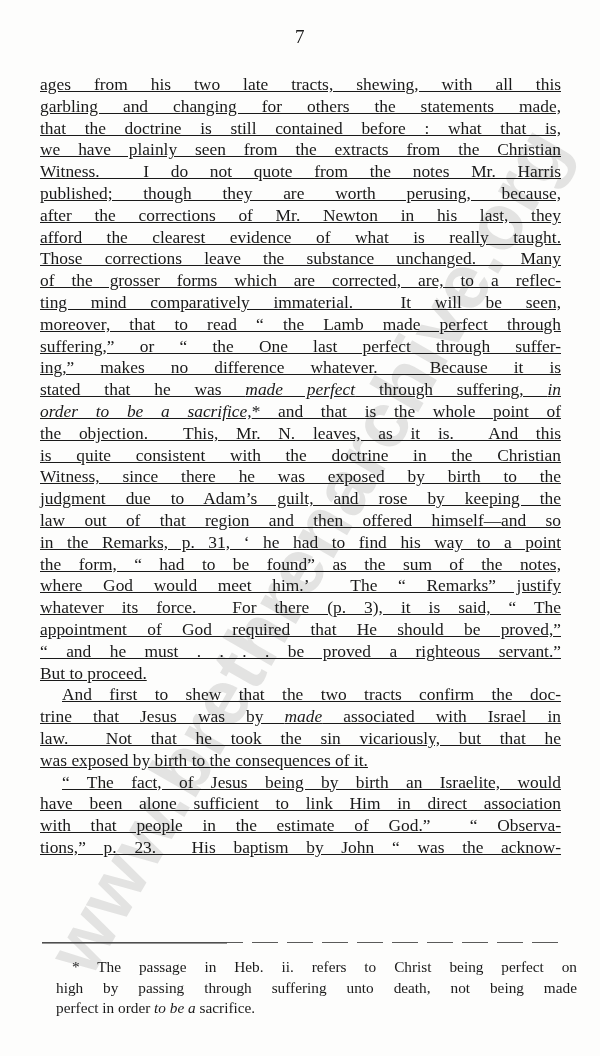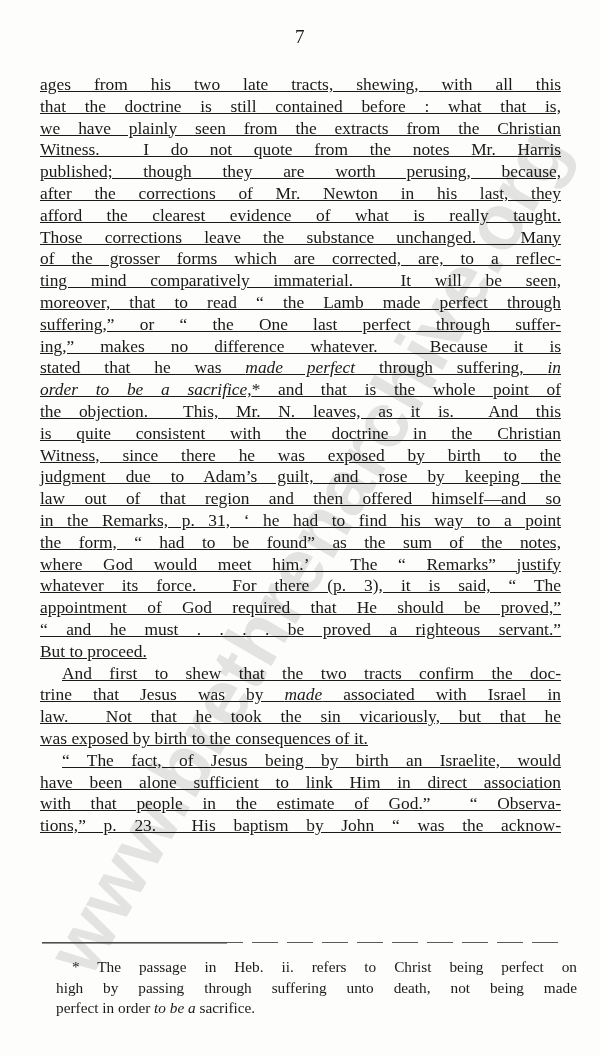--- a/index.html
+++ b/index.html
@@ -77,20 +77,21 @@
 </style>
 </head>
 <body>
 
 <div class="page">
   <div class="watermark">www.brethrenarchive.org</div>
   <div class="page-number">7</div>
   <div class="body-text">
       <div class="para">
         <div class="line"><span>ages from his two late tracts, shewing, with all this</span></div>
+        <div class="line"><span>garbling and changing for others the statements made,</span></div>
         <div class="line"><span>that the doctrine is still contained before : what that is,</span></div>
         <div class="line"><span>we have plainly seen from the extracts from the Christian</span></div>
         <div class="line"><span>Witness.&nbsp; I do not quote from the notes Mr. Harris</span></div>
         <div class="line"><span>published; though they are worth perusing, because,</span></div>
         <div class="line"><span>after the corrections of Mr. Newton in his last, they</span></div>
         <div class="line"><span>afford the clearest evidence of what is really taught.</span></div>
         <div class="line"><span>Those corrections leave the substance unchanged.&nbsp; Many</span></div>
         <div class="line"><span>of the grosser forms which are corrected, are, to a reflec-</span></div>
         <div class="line"><span>ting mind comparatively immaterial.&nbsp; It will be seen,</span></div>
         <div class="line"><span>moreover, that to read “ the Lamb made perfect through</span></div>

